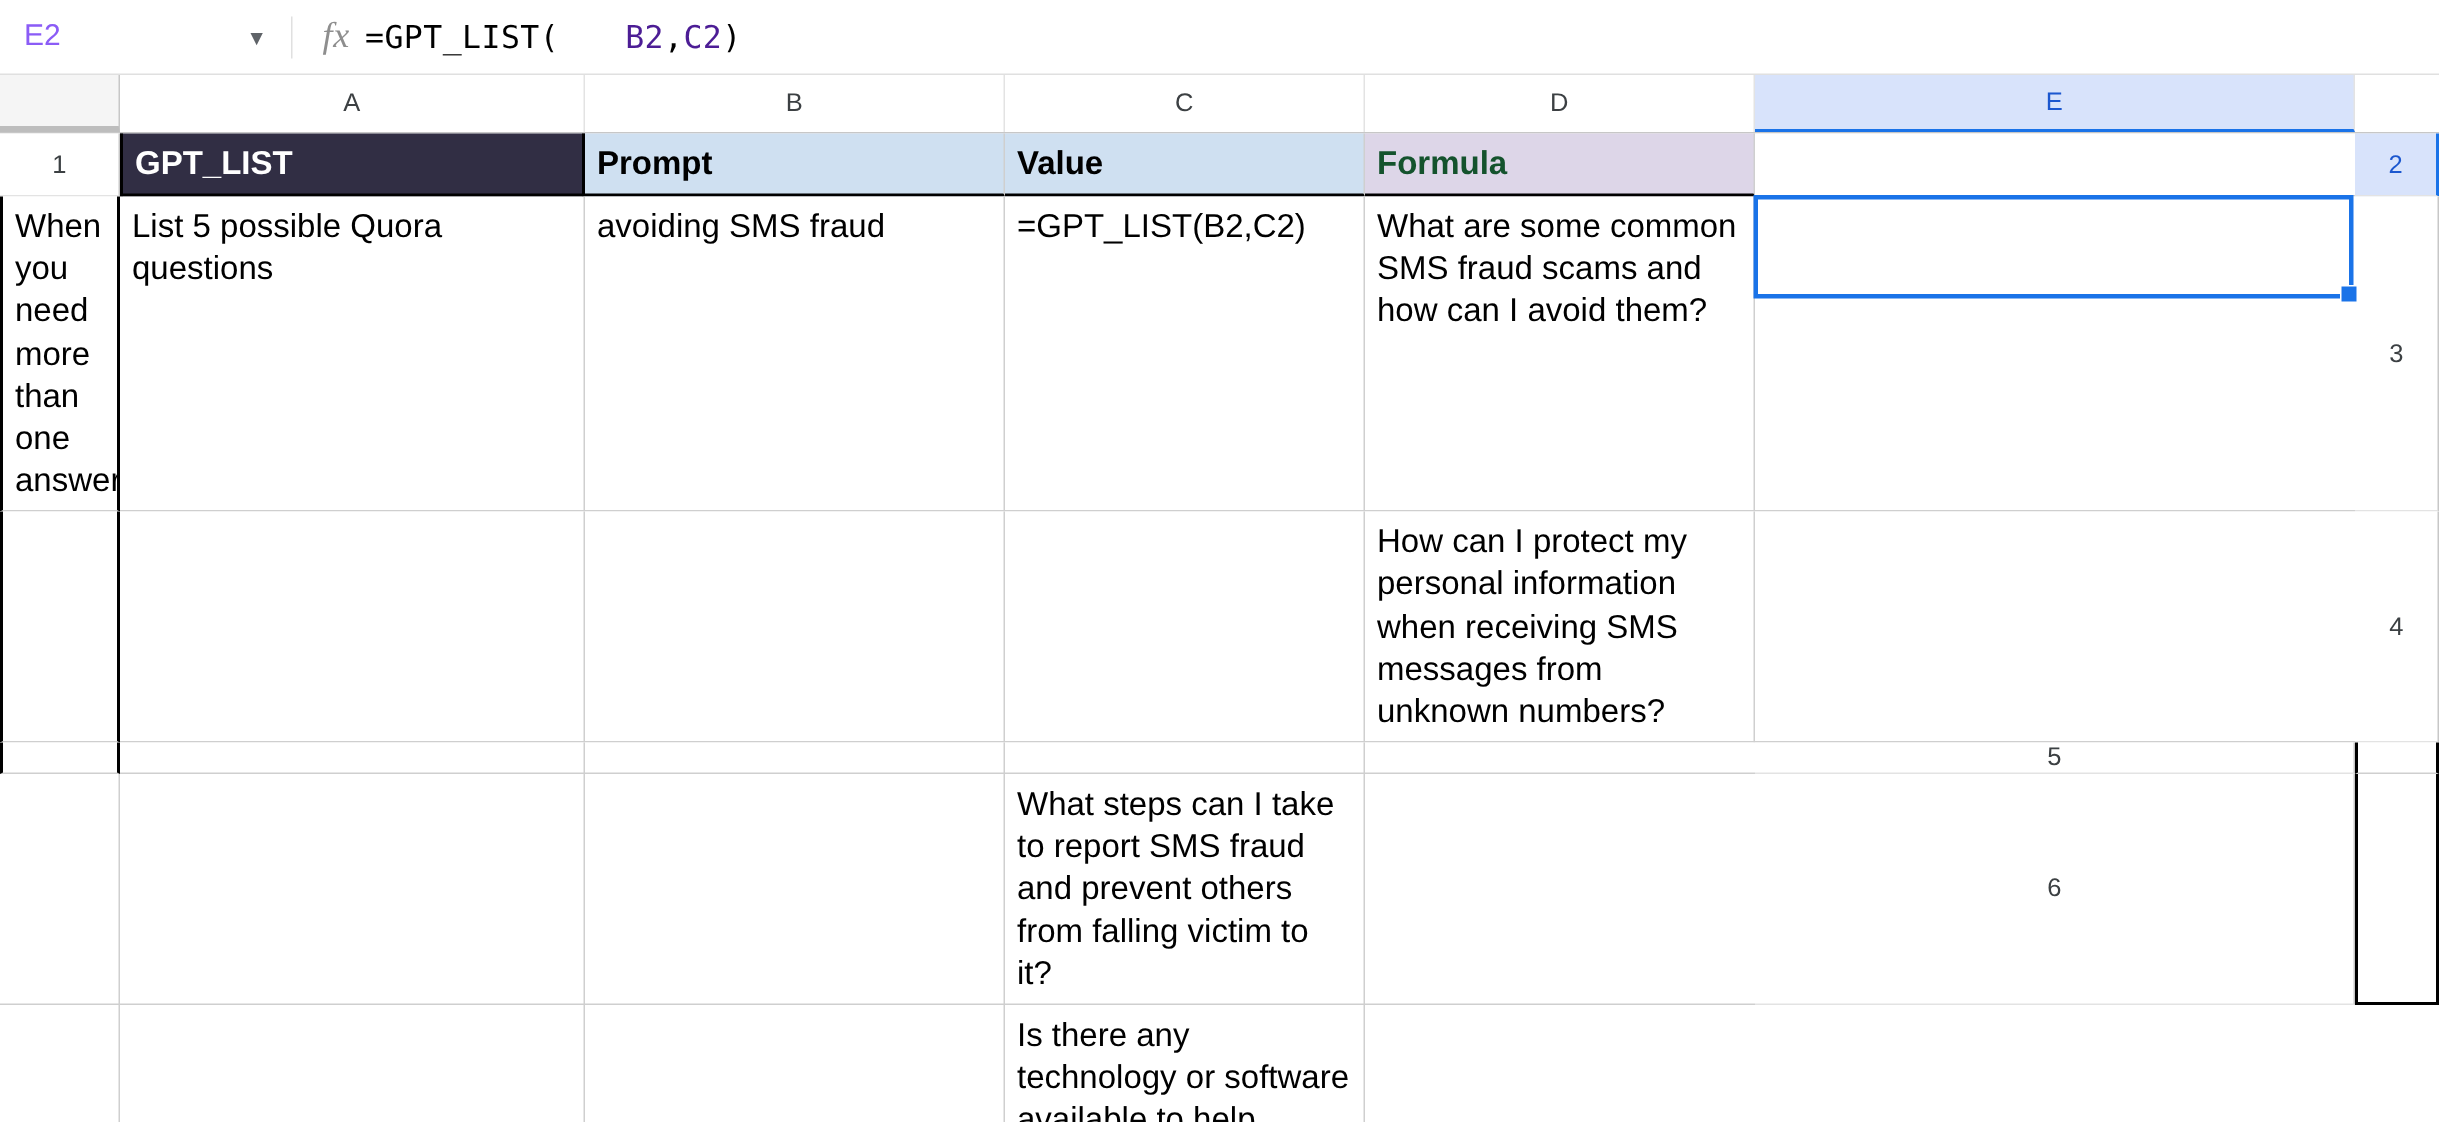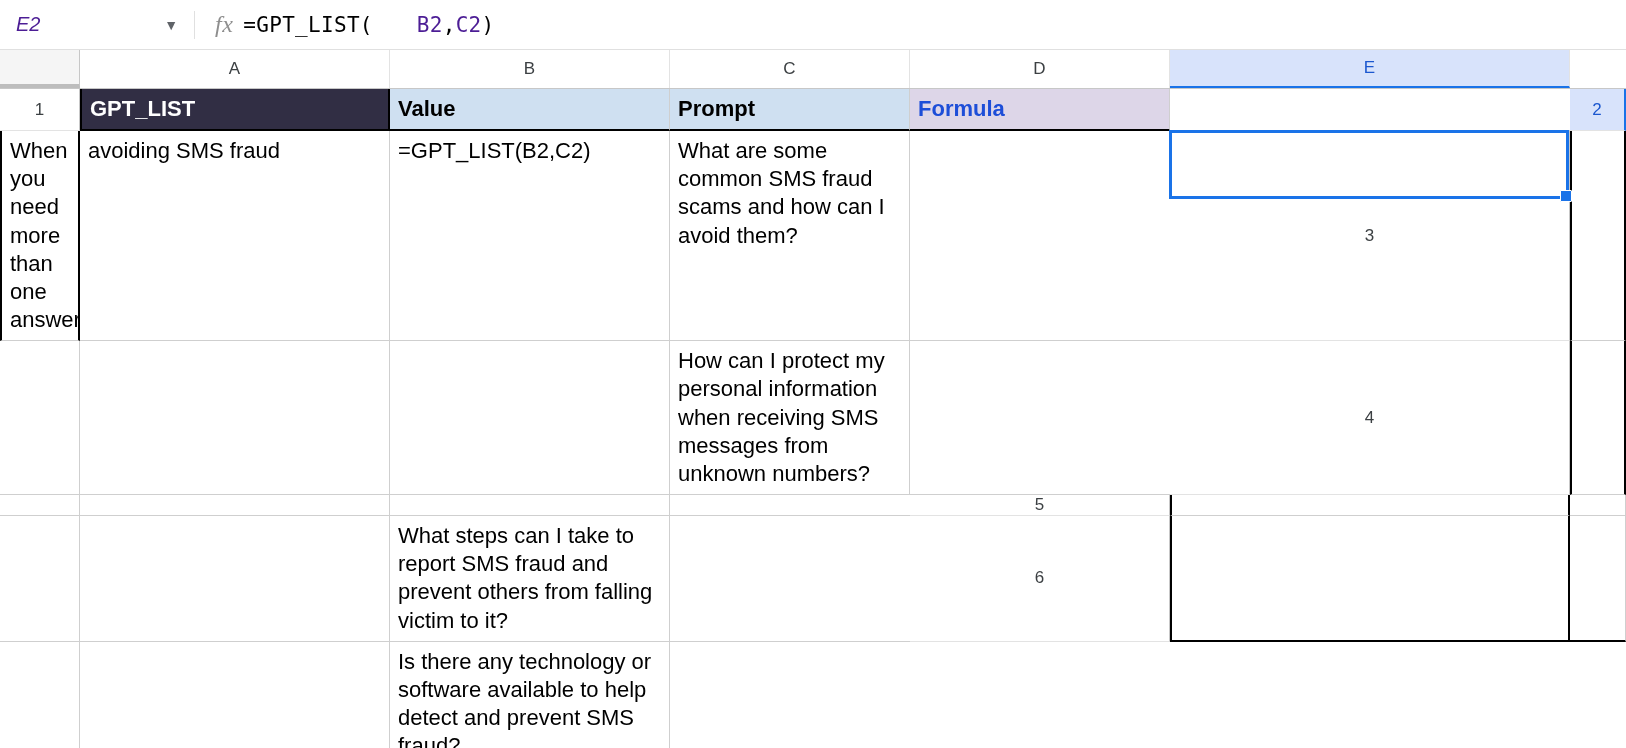--- a/index.html
+++ b/index.html
@@ -24,22 +24,21 @@
   .name-box-wrap {
     display: flex;
     align-items: center;
     width: 180px;
     height: 100%;
   }
   .name-box {
     flex: 1;
     padding: 4px 8px;
     font-size: 20px;
-    color: #4c1d95;
-    font-style: italic;
+    color: #8b5cf6;
   }
   .name-box-dd {
     color: #5f6368;
     font-size: 14px;
     padding: 0 10px;
     cursor: pointer;
   }
   .vsep { width:1px; height:28px; background:#e0e0e0; margin:0 6px; }
   .fx {
     font-style: italic;
@@ -113,21 +112,21 @@
     overflow:hidden;
     background:#fff;
   }
   .cell.A-col { border-left:2px solid #000; border-right:2px solid #000; }
   .cell.F-col { border-right:none; border-left:none; }
   .cell.bold { font-weight:400; }
 
   
   .hdr-dark  { background:#312e44; color:#fff; font-weight:700; border-bottom:2px solid #000;}
   .hdr-blue  { background:#cfe0f1; color:#000; font-weight:700; border-bottom:2px solid #000;}
-  .hdr-purple{ background:#ddd6e8; color:#1d4ed8; font-weight:700; border-bottom:2px solid #000;}
+  .hdr-purple{ background:#ddd6e8; color:#14532d; font-weight:700; border-bottom:2px solid #000;}
 
   
   .bottom-strong { border-bottom:2px solid #000; }
 
   
   .active-cell {
     position:absolute;
     border:3px solid #1a73e8;
     pointer-events:none;
     z-index:5;
@@ -169,27 +168,28 @@
     <div class="col-h">C</div>
     <div class="col-h">D</div>
     <div class="col-h sel">E</div>
     <div class="col-h"></div>
   </div>
 
   <div class="body">
 
     <div class="row-h">1</div>
     <div class="cell A-col hdr-dark">GPT_LIST</div>
+    <div class="cell hdr-blue">Prompt</div>
     <div class="cell hdr-blue">Value</div>
-    <div class="cell hdr-blue">Prompt</div>
     <div class="cell hdr-purple">Formula</div>
     <div class="cell F-col"></div>
 
     <div class="row-h sel">2</div>
     <div class="cell A-col bold">When you need more than one answer</div>
+    <div class="cell">List 5 possible Quora questions</div>
     <div class="cell">avoiding SMS fraud</div>
     <div class="cell">=GPT_LIST(B2,C2)</div>
     <div class="cell" id="E2">What are some common SMS fraud scams and how can I avoid them?</div>
     <div class="cell F-col"></div>
 
     <div class="row-h">3</div>
     <div class="cell A-col"></div>
     <div class="cell"></div>
     <div class="cell"></div>
     <div class="cell"></div>

